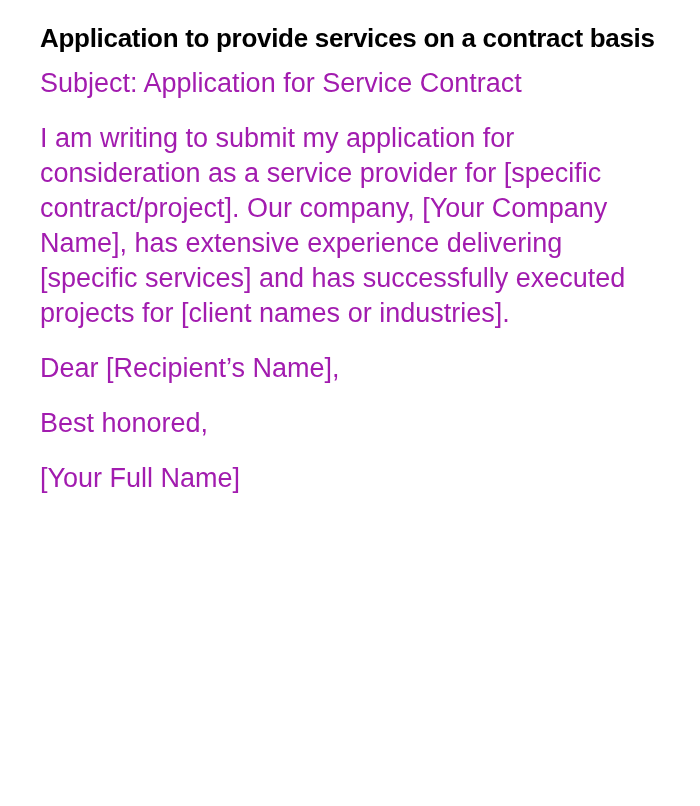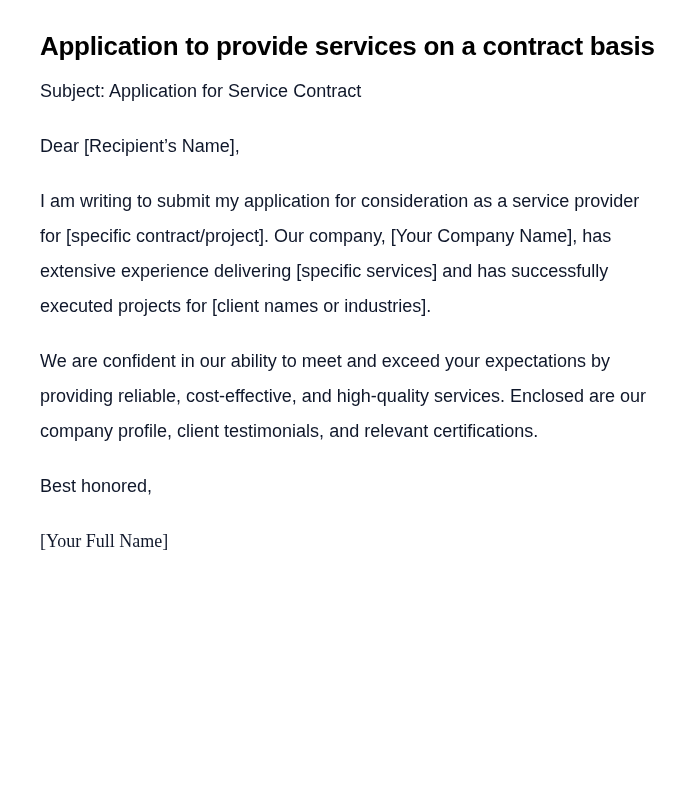--- a/index.html
+++ b/index.html
@@ -4,56 +4,54 @@
 <style>
   html, body {
     margin: 0;
     padding: 0;
     background: #ffffff;
   }
   .page {
     width: 700px;
     min-height: 806px;
     box-sizing: border-box;
-    padding: 24px 40px 50px 40px;
+    padding: 16px 40px 50px 40px;
     background: #ffffff;
     font-family: "Liberation Sans", sans-serif;
   }
   .doc-title {
     font-size: 26px;
     line-height: 44px;
     font-weight: 700;
     color: #000000;
     letter-spacing: -0.3px;
     margin: 0 0 6px 0;
   }
   .para {
-    font-size: 18px;
+    font-size: 27px;
     line-height: 35px;
     font-weight: 400;
-    color: #0f172a;
+    color: #a21caf;
     letter-spacing: 0;
     margin: 0 0 20px 0;
   }
   .para:last-child {
     margin-bottom: 0;
-    font-family: Liberation Serif, serif;
   }
 </style>
 </head>
 <body>
 
 <div class="page">
   <h1 class="doc-title">Application to provide services on a contract basis</h1>
 
   <p class="para">Subject: Application for Service Contract</p>
 
+  <p class="para">I am writing to submit my application for consideration as a service provider for [specific contract/project]. Our company, [Your Company Name], has extensive experience delivering [specific services] and has successfully executed projects for [client names or industries].</p>
+
   <p class="para">Dear [Recipient’s Name],</p>
 
-  <p class="para">I am writing to submit my application for consideration as a service provider for [specific contract/project]. Our company, [Your Company Name], has extensive experience delivering [specific services] and has successfully executed projects for [client names or industries].</p>
-
-  <p class="para">We are confident in our ability to meet and exceed your expectations by providing reliable, cost-effective, and high-quality services. Enclosed are our company profile, client testimonials, and relevant certifications.</p>
 
 
   <p class="para">Best honored,</p>
 
   <p class="para">[Your Full Name]</p>
 </div>
 
 </body></html>

